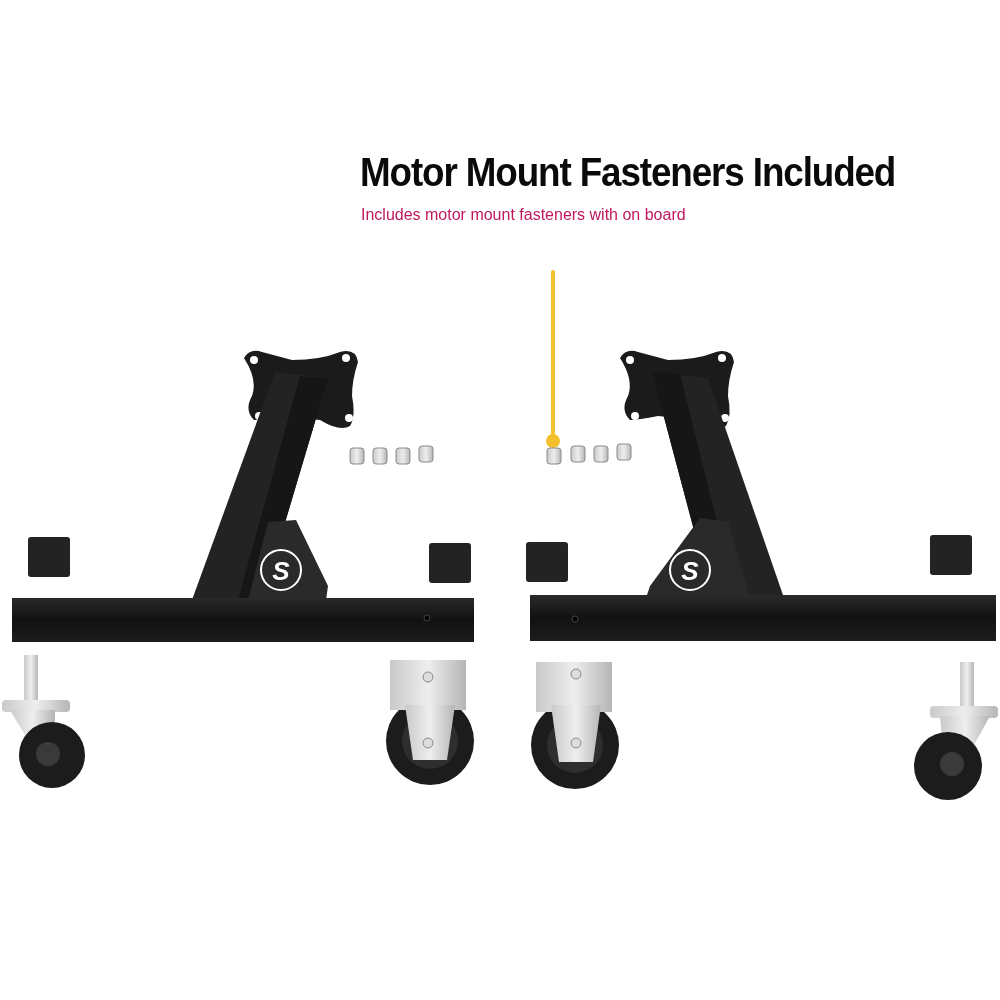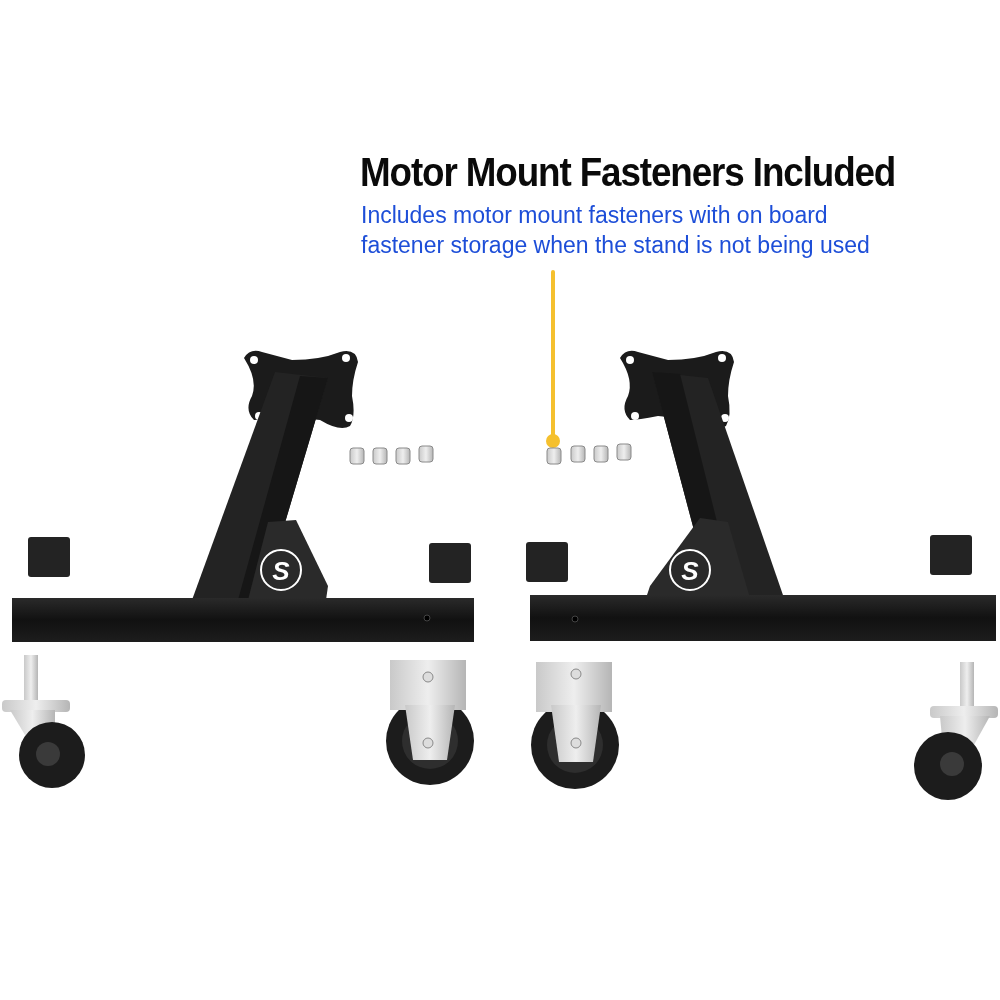--- a/index.html
+++ b/index.html
@@ -1,30 +1,29 @@
 <!DOCTYPE html>
 <html><head>
 <meta charset="utf-8">
 <style>
   html,body{margin:0;padding:0;background:#ffffff;}
   body{width:1000px;height:1000px;position:relative;overflow:hidden;font-family:"Liberation Sans",sans-serif;}
   .callout-title{position:absolute;left:360px;top:150px;font-family:"Liberation Sans",sans-serif;font-weight:700;font-size:40px;letter-spacing:-1.2px;color:#0a0a0a;white-space:nowrap;transform:scaleX(0.92);transform-origin:left top;}
-  .callout-body{position:absolute;left:361px;top:200px;width:600px;font-family:"Liberation Sans",sans-serif;font-size:23px;line-height:30px;color:#1d4ed8;}
+  .callout-body{position:absolute;left:361px;top:200px;width:600px;font-family:"Liberation Sans",sans-serif;font-size:16px;line-height:30px;color:#be185d;}
   .callout-body div{white-space:nowrap;}
   .leader-line{position:absolute;left:551px;top:270px;width:4px;height:170px;background:#f5c02e;border-radius:2px;}
   .leader-dot{position:absolute;left:546px;top:434px;width:14px;height:14px;background:#f5c02e;border-radius:50%;}
   svg{position:absolute;left:0;top:0;}
 </style>
 </head>
 <body>
 
 <div class="callout-title">Motor Mount Fasteners Included</div>
 <div class="callout-body">
   <div>Includes motor mount fasteners with on board</div>
-  <div>fastener storage when the stand is not being used</div>
 </div>
 <div class="leader-line"></div>
 <div class="leader-dot"></div>
 
 <svg width="1000" height="1000" viewBox="0 0 1000 1000">
   <defs>
     <linearGradient id="bar" x1="0" y1="0" x2="0" y2="1">
       <stop offset="0" stop-color="#2a2a2a"></stop>
       <stop offset="0.5" stop-color="#111"></stop>
       <stop offset="1" stop-color="#1d1d1d"></stop>

